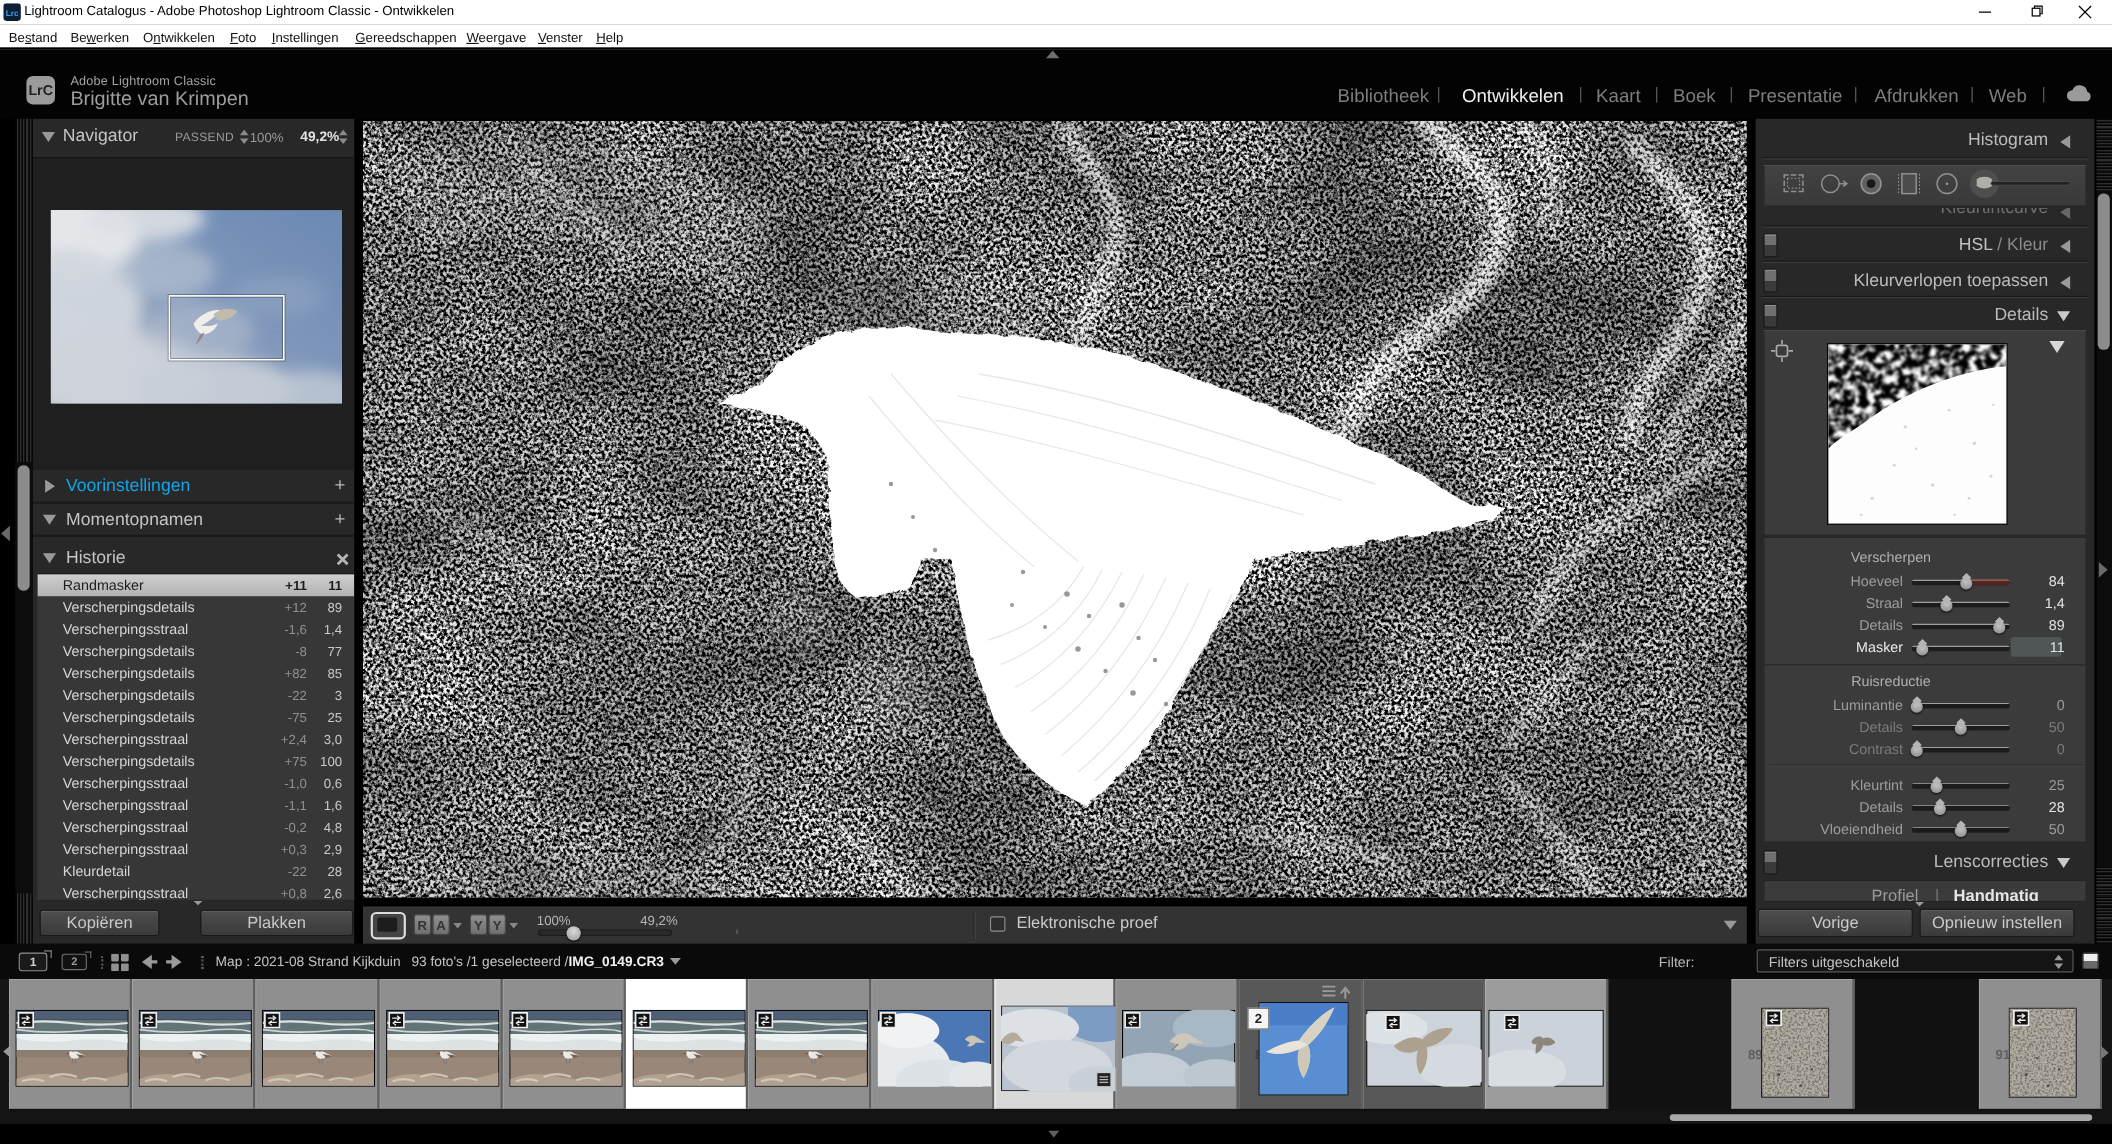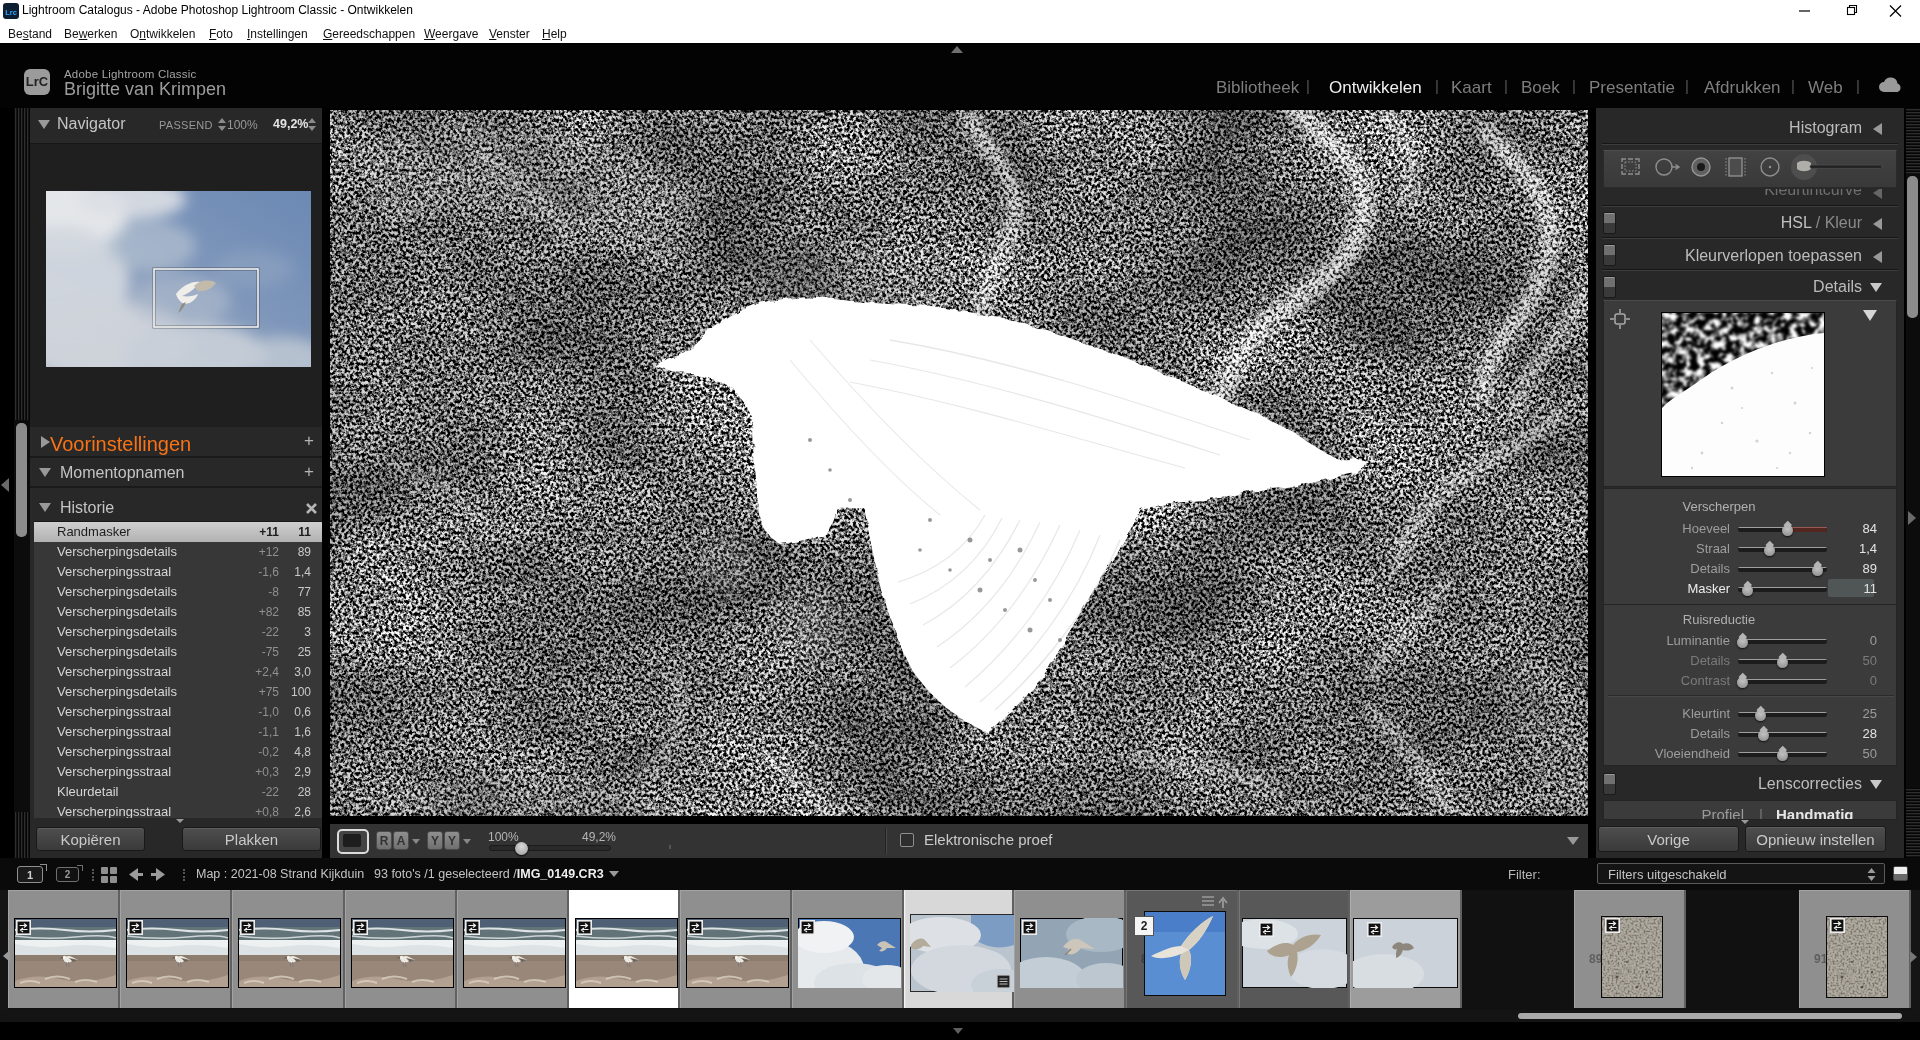--- a/index.html
+++ b/index.html
@@ -165,21 +165,21 @@
           <path d="M20,8 C26,2 36,1 42,5 C38,11 30,14 24,13 Z" fill="#c2bbac"></path>
           <path d="M12,24 C10,29 7,33 4,35 L8,26 Z" fill="#8f8a82"></path>
         </g>
         <rect x="108" y="78" width="104" height="58" fill="none" stroke="#0006" stroke-width="3"></rect>
         <rect x="108" y="78" width="104" height="58" fill="none" stroke="#fff" stroke-width="1.5"></rect>
       </svg>
     </div>
 
     <div class="abs" style="left:0;top:319px;width:292px;height:31px;border-bottom:2px solid #1a1a1a"></div>
     <div class="abs" style="left:11px;top:328px;width:0;height:0;border-left:9px solid #999;border-top:6px solid transparent;border-bottom:6px solid transparent"></div>
-    <div class="abs" style="left:20px;top:325px;font-size:20px;color:#f97316">Voorinstellingen</div>
+    <div class="abs" style="left:30px;top:325px;font-size:16px;color:#0ea5e9">Voorinstellingen</div>
     <div class="abs" style="left:274px;top:323px;font-size:17px;color:#b5b5b5">+</div>
 
     <div class="abs" style="left:0;top:351px;width:292px;height:29px;border-bottom:2px solid #1a1a1a"></div>
     <div class="abs" style="left:9px;top:360px;width:0;height:0;border-top:9px solid #999;border-left:6px solid transparent;border-right:6px solid transparent"></div>
     <div class="abs" style="left:30px;top:356px;font-size:16px;color:#c4c4c4">Momentopnamen</div>
     <div class="abs" style="left:274px;top:354px;font-size:17px;color:#b5b5b5">+</div>
 
     <div class="abs" style="left:9px;top:395px;width:0;height:0;border-top:9px solid #999;border-left:6px solid transparent;border-right:6px solid transparent"></div>
     <div class="abs" style="left:30px;top:391px;font-size:16px;color:#c4c4c4">Historie</div>
     <svg class="abs" style="left:276px;top:395px" width="11" height="11" viewBox="0 0 11 11">

